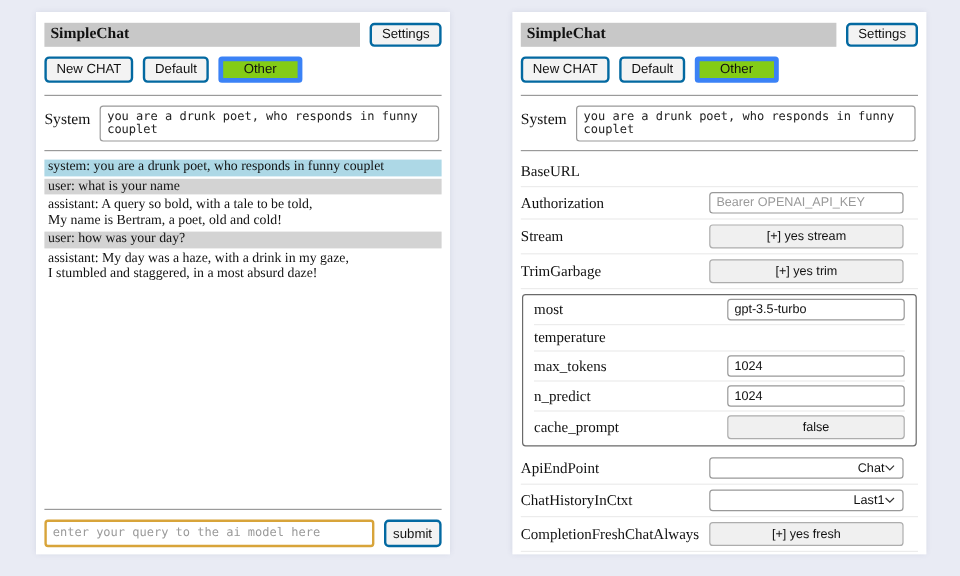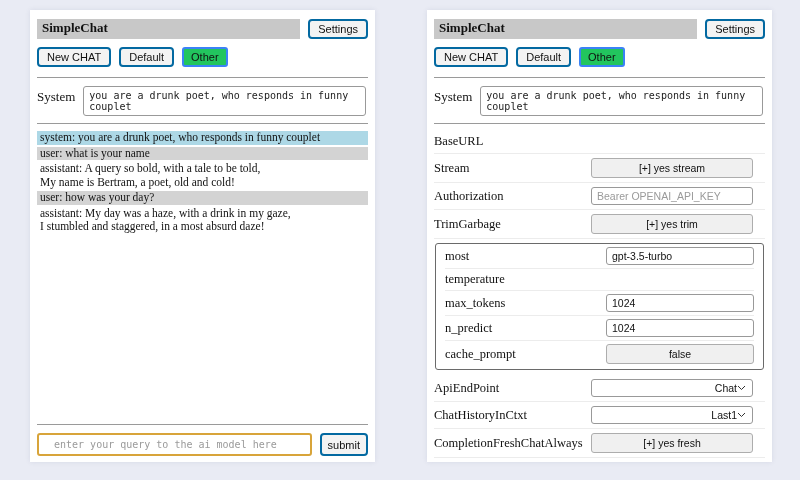--- a/index.html
+++ b/index.html
@@ -22,21 +22,21 @@
   #right-panel { left:427px; }
 
   .title-row { display:flex; gap:8px; align-items:stretch; margin:3px 0 8px; }
   .title-bar { flex:1; background:#c8c8c8; padding:1px 5px; font-weight:bold; font-size:13px; }
   .btn {
     font-family:"Liberation Sans", sans-serif; font-size:11px; color:#111;
     background:#f3f3f3; border:2px solid #0369a1; border-radius:4px;
     padding:2px 8px; white-space:nowrap; cursor:pointer;
   }
   .session-row { display:flex; gap:8px; margin-bottom:5px; }
-  .tab-btn.active { background:#22c55e; border:2px solid #3b82f6; padding:1px 7px; border-radius:3px; }
+  .tab-btn.active { background:#84cc16; border:4px solid #3b82f6; padding:1px 17px; border-radius:3px; }
 
   hr.sep { border:none; border-top:1px solid #9a9a9a; margin:5px 0; width:100%; }
 
   .system-row { display:flex; gap:8px; margin:3px 0 2px; }
   .system-label { font-size:13px; padding-top:3px; }
   .system-textarea {
     flex:1; height:30px; margin-right:2px;
     font-family:"DejaVu Sans Mono", monospace; font-size:10px; color:#222;
     border:1px solid #999; border-radius:3px; padding:3px 5px; resize:none;
   }
@@ -79,21 +79,21 @@
   fieldset.api-fieldset .setting-row:last-child { border-bottom:none; }
   fieldset.api-fieldset .control { width:148px; margin-right:0; }
 
   .spacer { flex:1; min-height:0; }
 
   .query-row { display:flex; gap:8px; margin-top:3px; align-items:stretch; }
   .query-input {
     flex:1; font-family:"DejaVu Sans Mono", monospace; font-size:10px; color:#333;
     border:1px solid #aaa; border-radius:3px; padding:5px 6px; outline:none;
   }
-  .query-input.focused { border:2px solid #d8a43a; padding:4px 15px; }
+  .query-input.focused { border:2px solid #d8a43a; padding:4px 5px; }
   .submit-btn { padding:2px 6px; }
 </style>
 </head>
 <body>
 
 <div class="panel" id="left-panel">
   <div class="title-row">
     <div class="title-bar">SimpleChat</div>
     <button class="btn">Settings</button>
   </div>
@@ -139,26 +139,26 @@
   <div class="system-row">
     <span class="system-label">System</span>
     <textarea class="system-textarea" spellcheck="false" style="">you are a drunk poet, who responds in funny couplet</textarea>
   </div>
   <hr class="sep">
   <div class="settings-list">
       <div class="setting-row">
         <span class="setting-label">BaseURL</span>
       </div>
       <div class="setting-row">
+        <span class="setting-label">Authorization</span>
+        <input type="text" class="control" placeholder="Bearer OPENAI_API_KEY" style="">
+      </div>
+      <div class="setting-row">
         <span class="setting-label">Stream</span>
         <button class="control">[+] yes stream</button>
-      </div>
-      <div class="setting-row">
-        <span class="setting-label">Authorization</span>
-        <input type="text" class="control" placeholder="Bearer OPENAI_API_KEY" style="">
       </div>
       <div class="setting-row">
         <span class="setting-label">TrimGarbage</span>
         <button class="control">[+] yes trim</button>
       </div>
       <fieldset class="api-fieldset">
         <div class="setting-row">
           <span class="setting-label">most</span>
           <input type="text" class="control" value="gpt-3.5-turbo" style="">
         </div>

